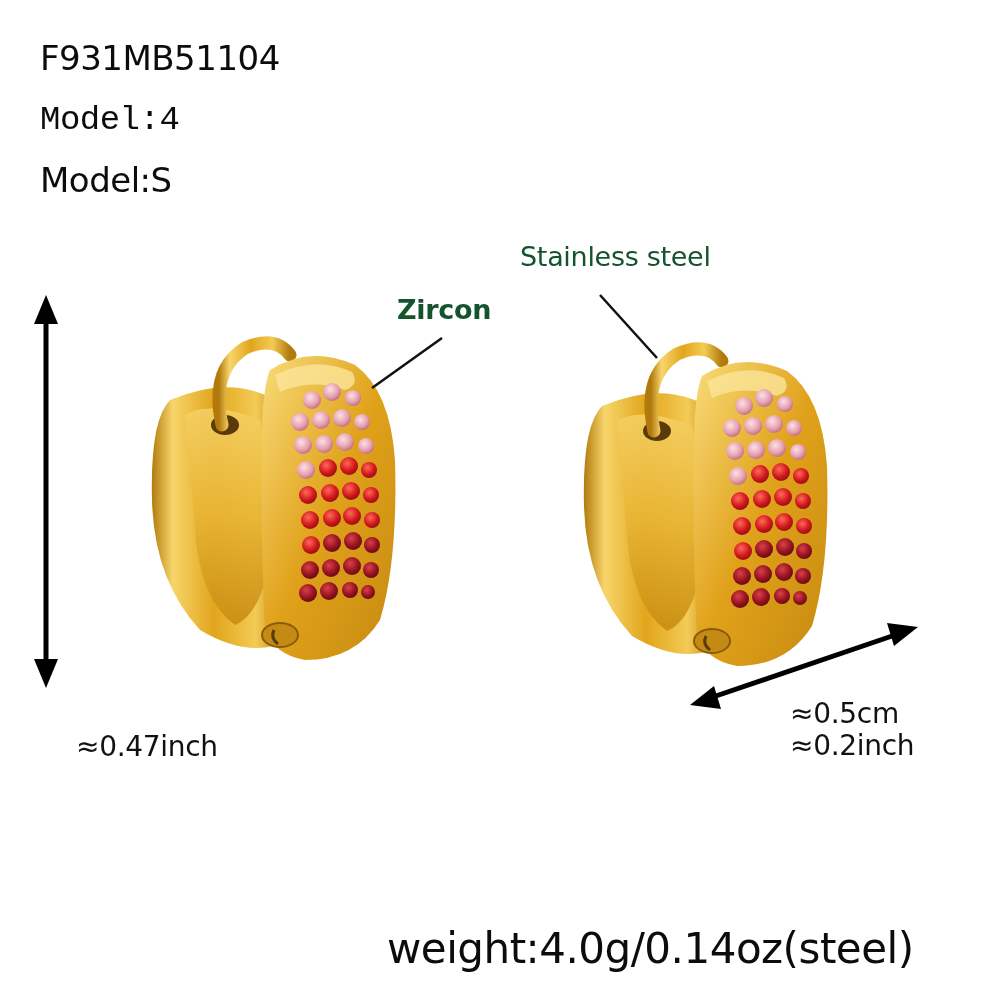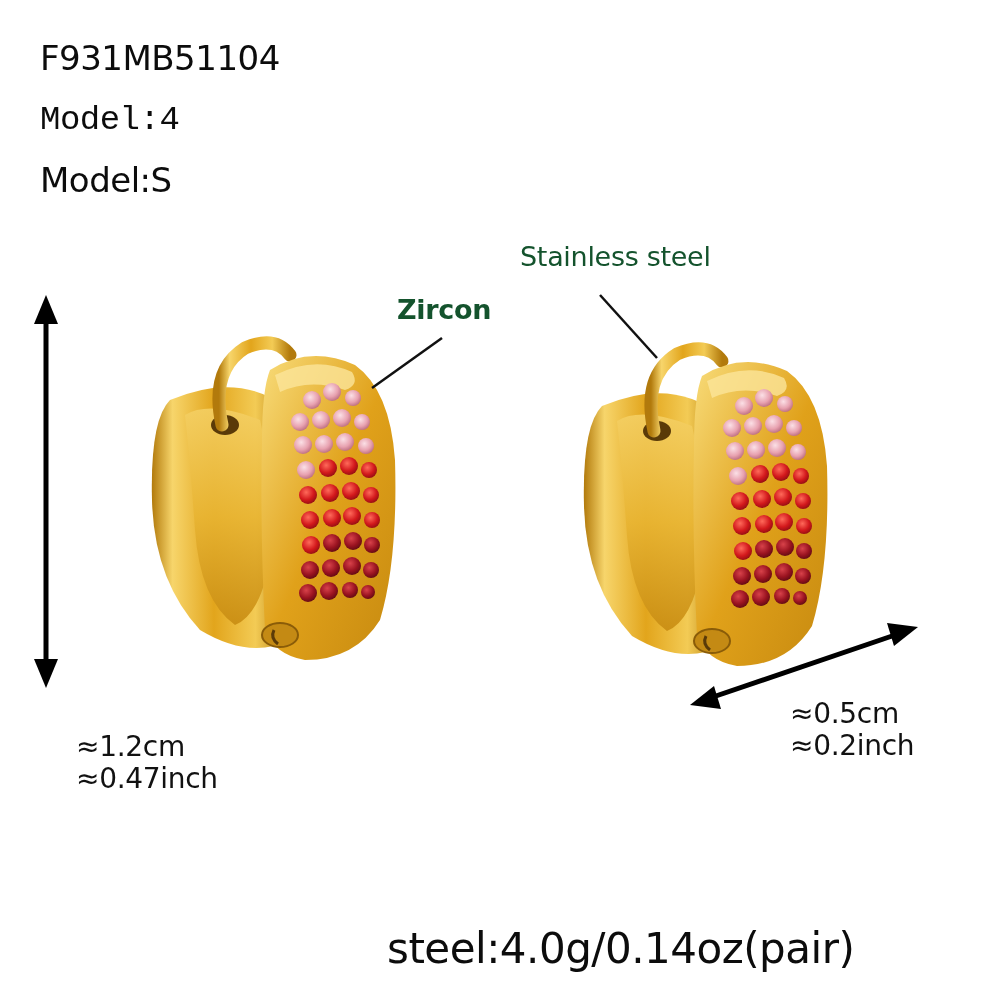--- a/index.html
+++ b/index.html
@@ -134,22 +134,21 @@
     <line x1="710" y1="698" x2="898" y2="634" stroke="#000" stroke-width="5"></line>
     <polygon points="690,705 714,686 721,709" fill="#000"></polygon>
     <polygon points="918,627 894,646 887,623" fill="#000"></polygon>
   </g>
 </svg>
 
 <div class="label" style="left:397px; top:296px;font-weight:bold;">Zircon</div>
 <div class="label" style="left:520px; top:243px;">Stainless steel</div>
 
 <div class="meas" style="left:76px; top:731px;">
-  <div>≈1.2cm</div>
   <div>≈0.47inch</div>
 </div>
 
 <div class="meas" style="left:766px; top:698px;margin-left:24px;">
   <div>≈0.5cm</div>
   <div>≈0.2inch</div>
 </div>
 
-<div class="weight">steel:4.0g/0.14oz(pair)</div>
+<div class="weight">weight:4.0g/0.14oz(steel)</div>
 
 </body></html>

